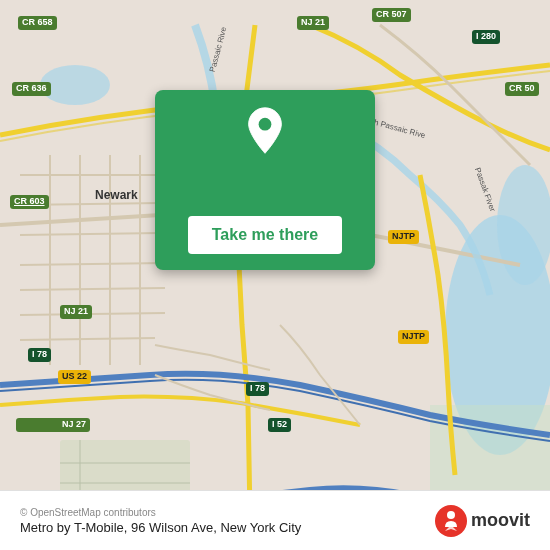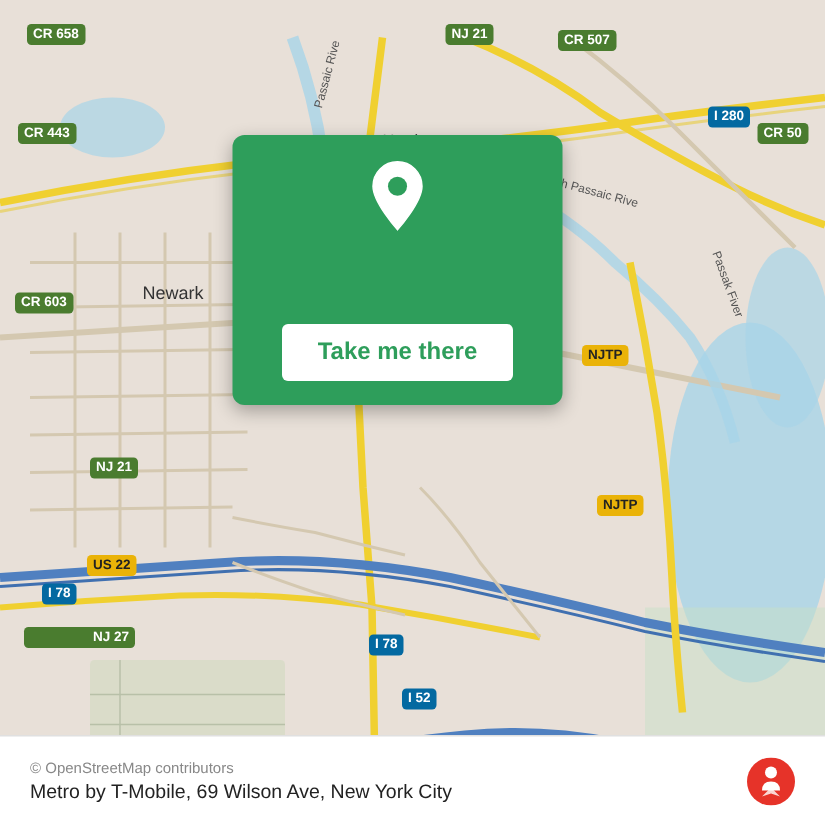--- a/index.html
+++ b/index.html
@@ -131,23 +131,22 @@
     }
     .badge-green {
       background: #4a7c2f;
       color: white;
     }
     .badge-yellow {
       background: #eab308;
       color: #222;
     }
     .badge-blue {
-      background: #0369a1;
+      background: #14532d;
       color: white;
-      margin-top: 41px;
     }
   </style>
 </head>
 <body>
 
 <div class="container">
 
   <div class="map-bg">
 
     <svg class="map-svg" viewBox="0 0 550 490" xmlns="http://www.w3.org/2000/svg">
@@ -201,77 +200,78 @@
       <rect x="60" y="415" width="130" height="65" fill="#d0d8c0" opacity="0.6" rx="3"></rect>
       <line x1="80" y1="415" x2="80" y2="480" stroke="#b8c0a8" stroke-width="1"></line>
       <line x1="60" y1="438" x2="190" y2="438" stroke="#b8c0a8" stroke-width="1"></line>
       <line x1="60" y1="458" x2="190" y2="458" stroke="#b8c0a8" stroke-width="1"></line>
     </svg>
 
     <div class="road-badge badge-green" style="left:18px; top:16px;">CR 658</div>
 
     <div class="road-badge badge-green" style="left:297px; top:16px;">NJ 21</div>
 
-    <div class="road-badge badge-green" style="left:372px; top:20px;">CR 507</div>
+    <div class="road-badge badge-green" style="left:372px; top:8px;">CR 507</div>
 
     <div class="road-badge badge-blue" style="left:472px; top:30px;">I 280</div>
 
-    <div class="road-badge badge-green" style="left:12px; top:82px;">CR 443</div>
+    <div class="road-badge badge-green" style="left:12px; top:82px;">CR 636</div>
 
     <div class="road-badge badge-green" style="left:505px; top:82px;">CR 50</div>
 
-    <div class="road-badge badge-green" style="left:10px; top:195px;">CR 603</div>
+    <div class="road-badge badge-green" style="left:10px; top:195px;text-decoration:underline;">CR 603</div>
 
     <div class="road-badge badge-green" style="left:228px; top:236px;">NJ 21</div>
 
     <div class="road-badge badge-yellow" style="left:388px; top:230px;">NJTP</div>
 
     <div class="road-badge badge-green" style="left:60px; top:305px;">NJ 21</div>
 
     <div class="road-badge badge-yellow" style="left:398px; top:330px;">NJTP</div>
 
     <div class="road-badge badge-blue" style="left:28px; top:348px;">I 78</div>
 
     <div class="road-badge badge-yellow" style="left:58px; top:370px;">US 22</div>
 
     <div class="road-badge badge-blue" style="left:246px; top:382px;">I 78</div>
 
     <div class="road-badge badge-green" style="left:16px; top:418px;padding-left:46px;">NJ 27</div>
 
     <div class="road-badge badge-blue" style="left:268px; top:418px;">I 52</div>
 
     <div style="position:absolute; left:255px; top:88px; font-size:11px; color:#444; font-weight:500;">Harrison</div>
-    <div style="position:absolute; left:95px; top:188px; font-size:12px; color:#333; font-weight:400;">Newark</div>
+    <div style="position:absolute; left:95px; top:188px; font-size:12px; color:#333; font-weight:700;">Newark</div>
 
     <div style="position:absolute; left:195px; top:45px; font-size:8px; color:#555; transform:rotate(-75deg); white-space:nowrap;">Passaic Rive</div>
     <div style="position:absolute; left:340px; top:120px; font-size:8px; color:#555; transform:rotate(15deg); white-space:nowrap;">son Reach Passaic Rive</div>
     <div style="position:absolute; left:462px; top:185px; font-size:8px; color:#555; transform:rotate(70deg); white-space:nowrap;">Passak Fiver</div>
 
     <div class="overlay-card">
 
       <svg class="location-pin" viewBox="0 0 50 55" xmlns="http://www.w3.org/2000/svg">
         <path d="M25 2 C15 2 7 10 7 20 C7 32 25 52 25 52 C25 52 43 32 43 20 C43 10 35 2 25 2 Z" fill="white" stroke="white" stroke-width="1"></path>
         <circle cx="25" cy="20" r="7" fill="#2e9e5b"></circle>
       </svg>
 
       <button class="take-me-btn">Take me there</button>
     </div>
 
   </div>
 
   <div class="bottom-bar">
     <div class="bottom-left">
       <span class="attribution">© OpenStreetMap contributors</span>
-      <span class="location-text">Metro by T-Mobile, 69 Wilson Ave, New York City</span>
+      <span class="location-text">Metro by T-Mobile, 96 Wilson Ave, New York City</span>
     </div>
 
     <div class="moovit-logo">
 
       <svg class="moovit-icon" viewBox="0 0 32 32" xmlns="http://www.w3.org/2000/svg">
         <circle cx="16" cy="16" r="16" fill="#e63329"></circle>
 
         <circle cx="16" cy="10" r="4" fill="white"></circle>
         <path d="M10 22 Q10 16 16 16 Q22 16 22 22" fill="white"></path>
         <polygon points="16,20 22,26 16,24 10,26" fill="white" opacity="0.8"></polygon>
       </svg>
+      <span class="moovit-text">moovit</span>
     </div>
   </div>
 </div>
 
 </body></html>

